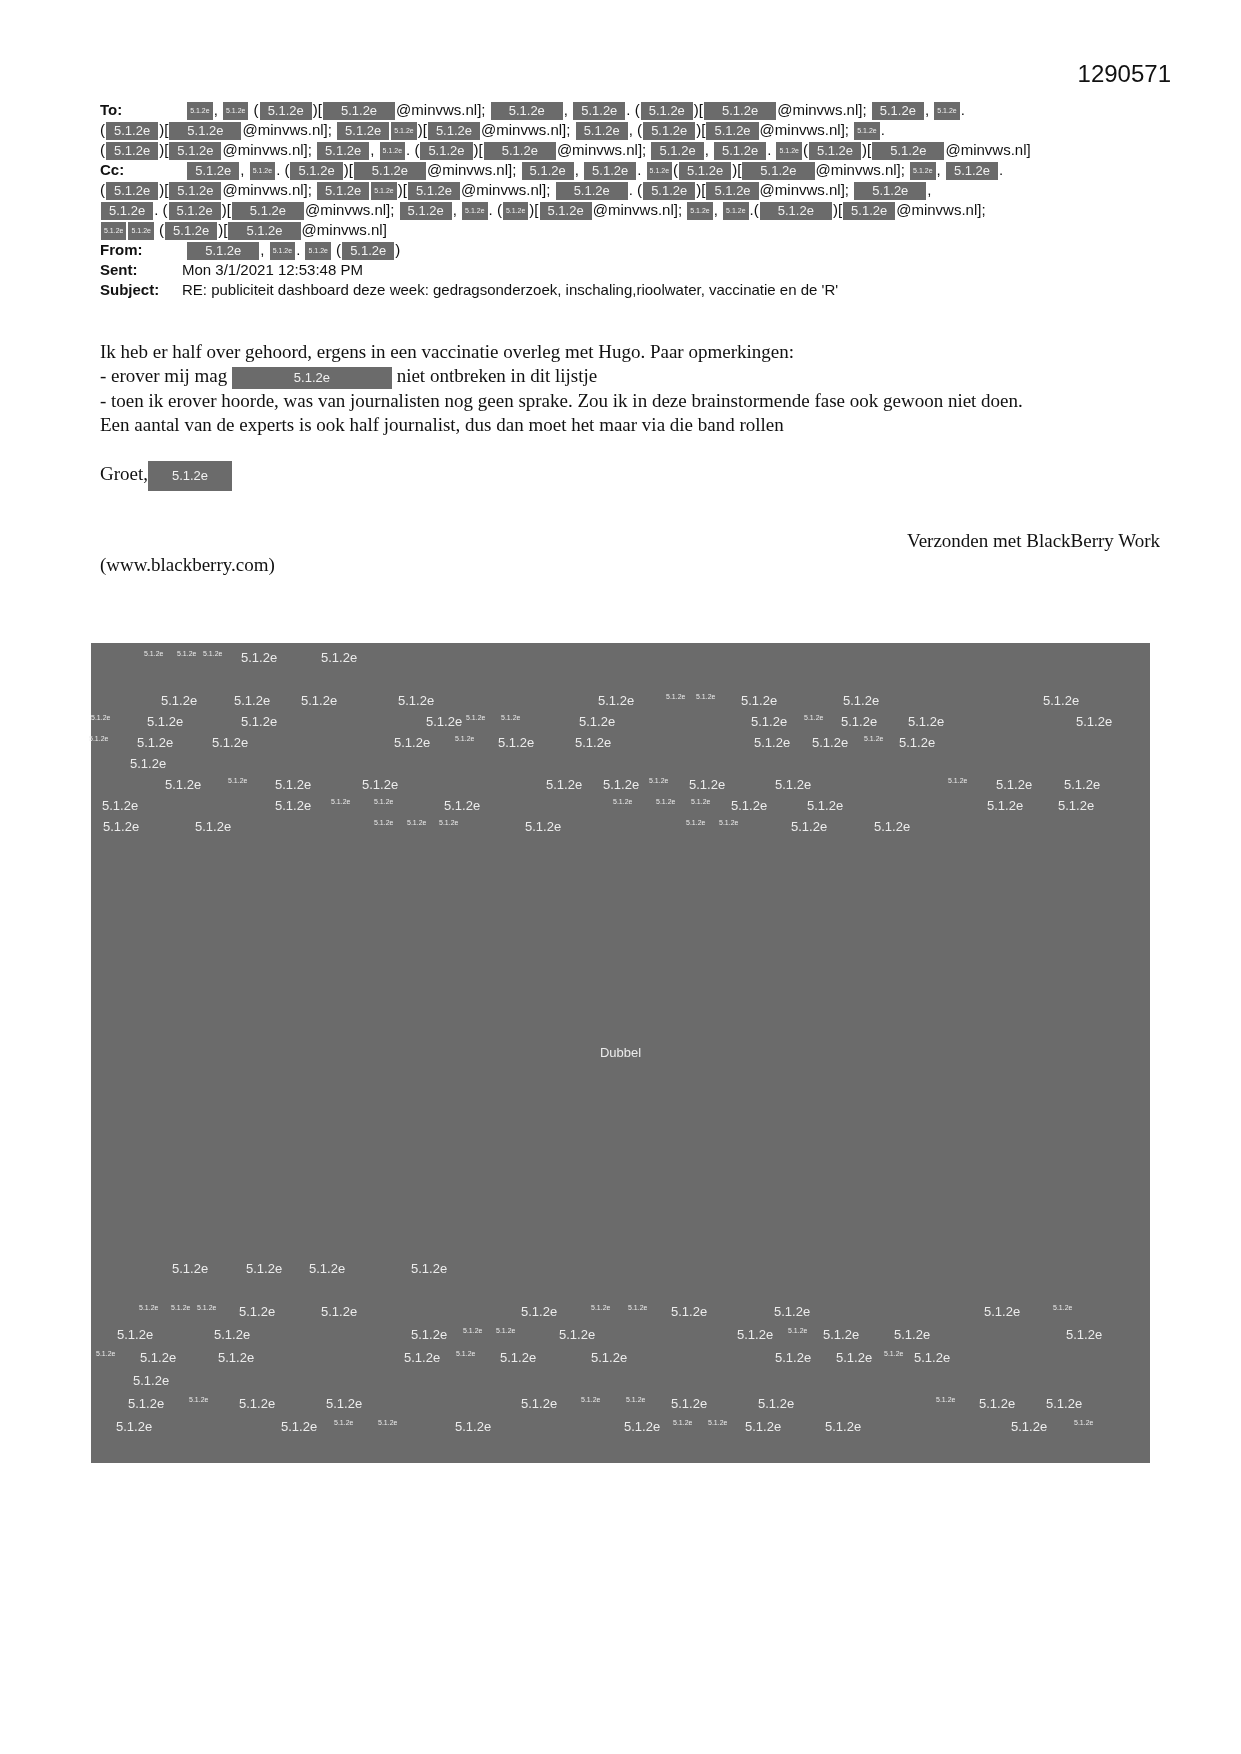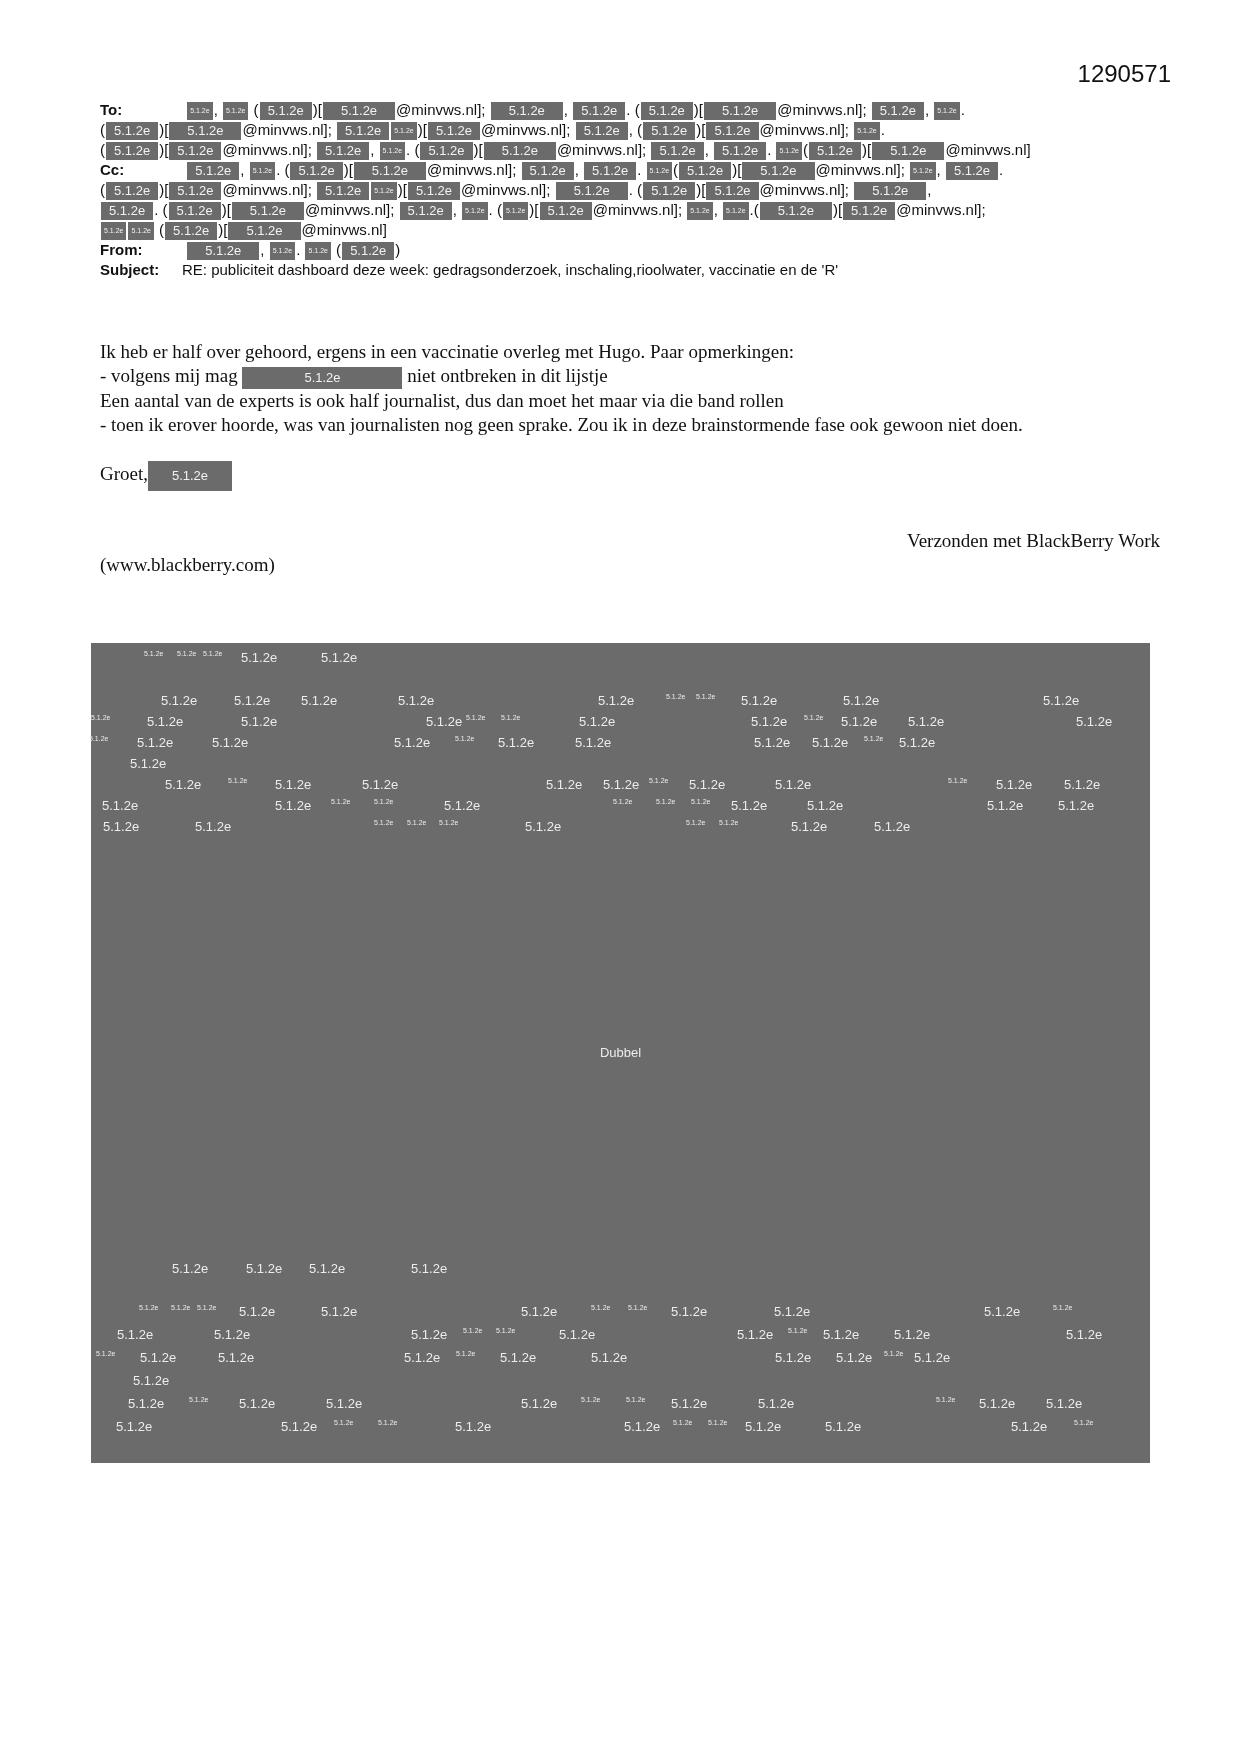--- a/index.html
+++ b/index.html
@@ -51,29 +51,32 @@
     <span class="r">5.1.2e</span>. (<span class="r">5.1.2e</span>)[<span class="r m">5.1.2e</span><span>@minvws.nl];</span> <span class="r">5.1.2e</span>, <span class="r s">5.1.2e</span>. (<span class="r s">5.1.2e</span>)[<span class="r">5.1.2e</span><span>@minvws.nl];</span> <span class="r s">5.1.2e</span>, <span class="r s">5.1.2e</span>.(<span class="r m">5.1.2e</span>)[<span class="r">5.1.2e</span><span>@minvws.nl];</span>
   </div>
   <div class="hline">
     <span class="r s">5.1.2e</span><span class="r s">5.1.2e</span> (<span class="r">5.1.2e</span>)[<span class="r m">5.1.2e</span><span>@minvws.nl]</span>
   </div>
   <div class="hline">
     <span class="lbl">From:</span>
     <span class="r m">5.1.2e</span>, <span class="r s">5.1.2e</span>. <span class="r s">5.1.2e</span> (<span class="r">5.1.2e</span>)
   </div>
   <div class="hline">
+    <span class="lbl">Sent:</span><span>Mon 3/1/2021 12:53:48 PM</span>
+  </div>
+  <div class="hline">
     <span class="lbl">Subject:</span><span>RE: publiciteit dashboard deze week: gedragsonderzoek, inschaling,rioolwater, vaccinatie en de 'R'</span>
   </div>
 </div>
 
 <div class="body-area">
   <p>Ik heb er half over gehoord, ergens in een vaccinatie overleg met Hugo. Paar opmerkingen:</p>
-  <p><span>- volgens mij mag</span> <span class="rb">5.1.2e</span> <span>niet ontbreken in dit lijstje</span></p>
+  <p><span>- erover mij mag</span> <span class="rb">5.1.2e</span> <span>niet ontbreken in dit lijstje</span></p>
+  <p>- toen ik erover hoorde, was van journalisten nog geen sprake. Zou ik in deze brainstormende fase ook gewoon niet doen.</p>
   <p>Een aantal van de experts is ook half journalist, dus dan moet het maar via die band rollen</p>
-  <p>- toen ik erover hoorde, was van journalisten nog geen sprake. Zou ik in deze brainstormende fase ook gewoon niet doen.</p>
   <p class="greet"><span>Groet,</span><span class="rb">5.1.2e</span></p>
   <p class="sig">Verzonden met BlackBerry Work</p>
   <p>(www.blackberry.com)</p>
 </div>
 
 <div class="redact-block">
   <div class="rrow" style="top:7px;">
     <span class="s" style="left:53px">5.1.2e</span>
     <span class="s" style="left:86px">5.1.2e</span>
     <span class="s" style="left:112px">5.1.2e</span>

